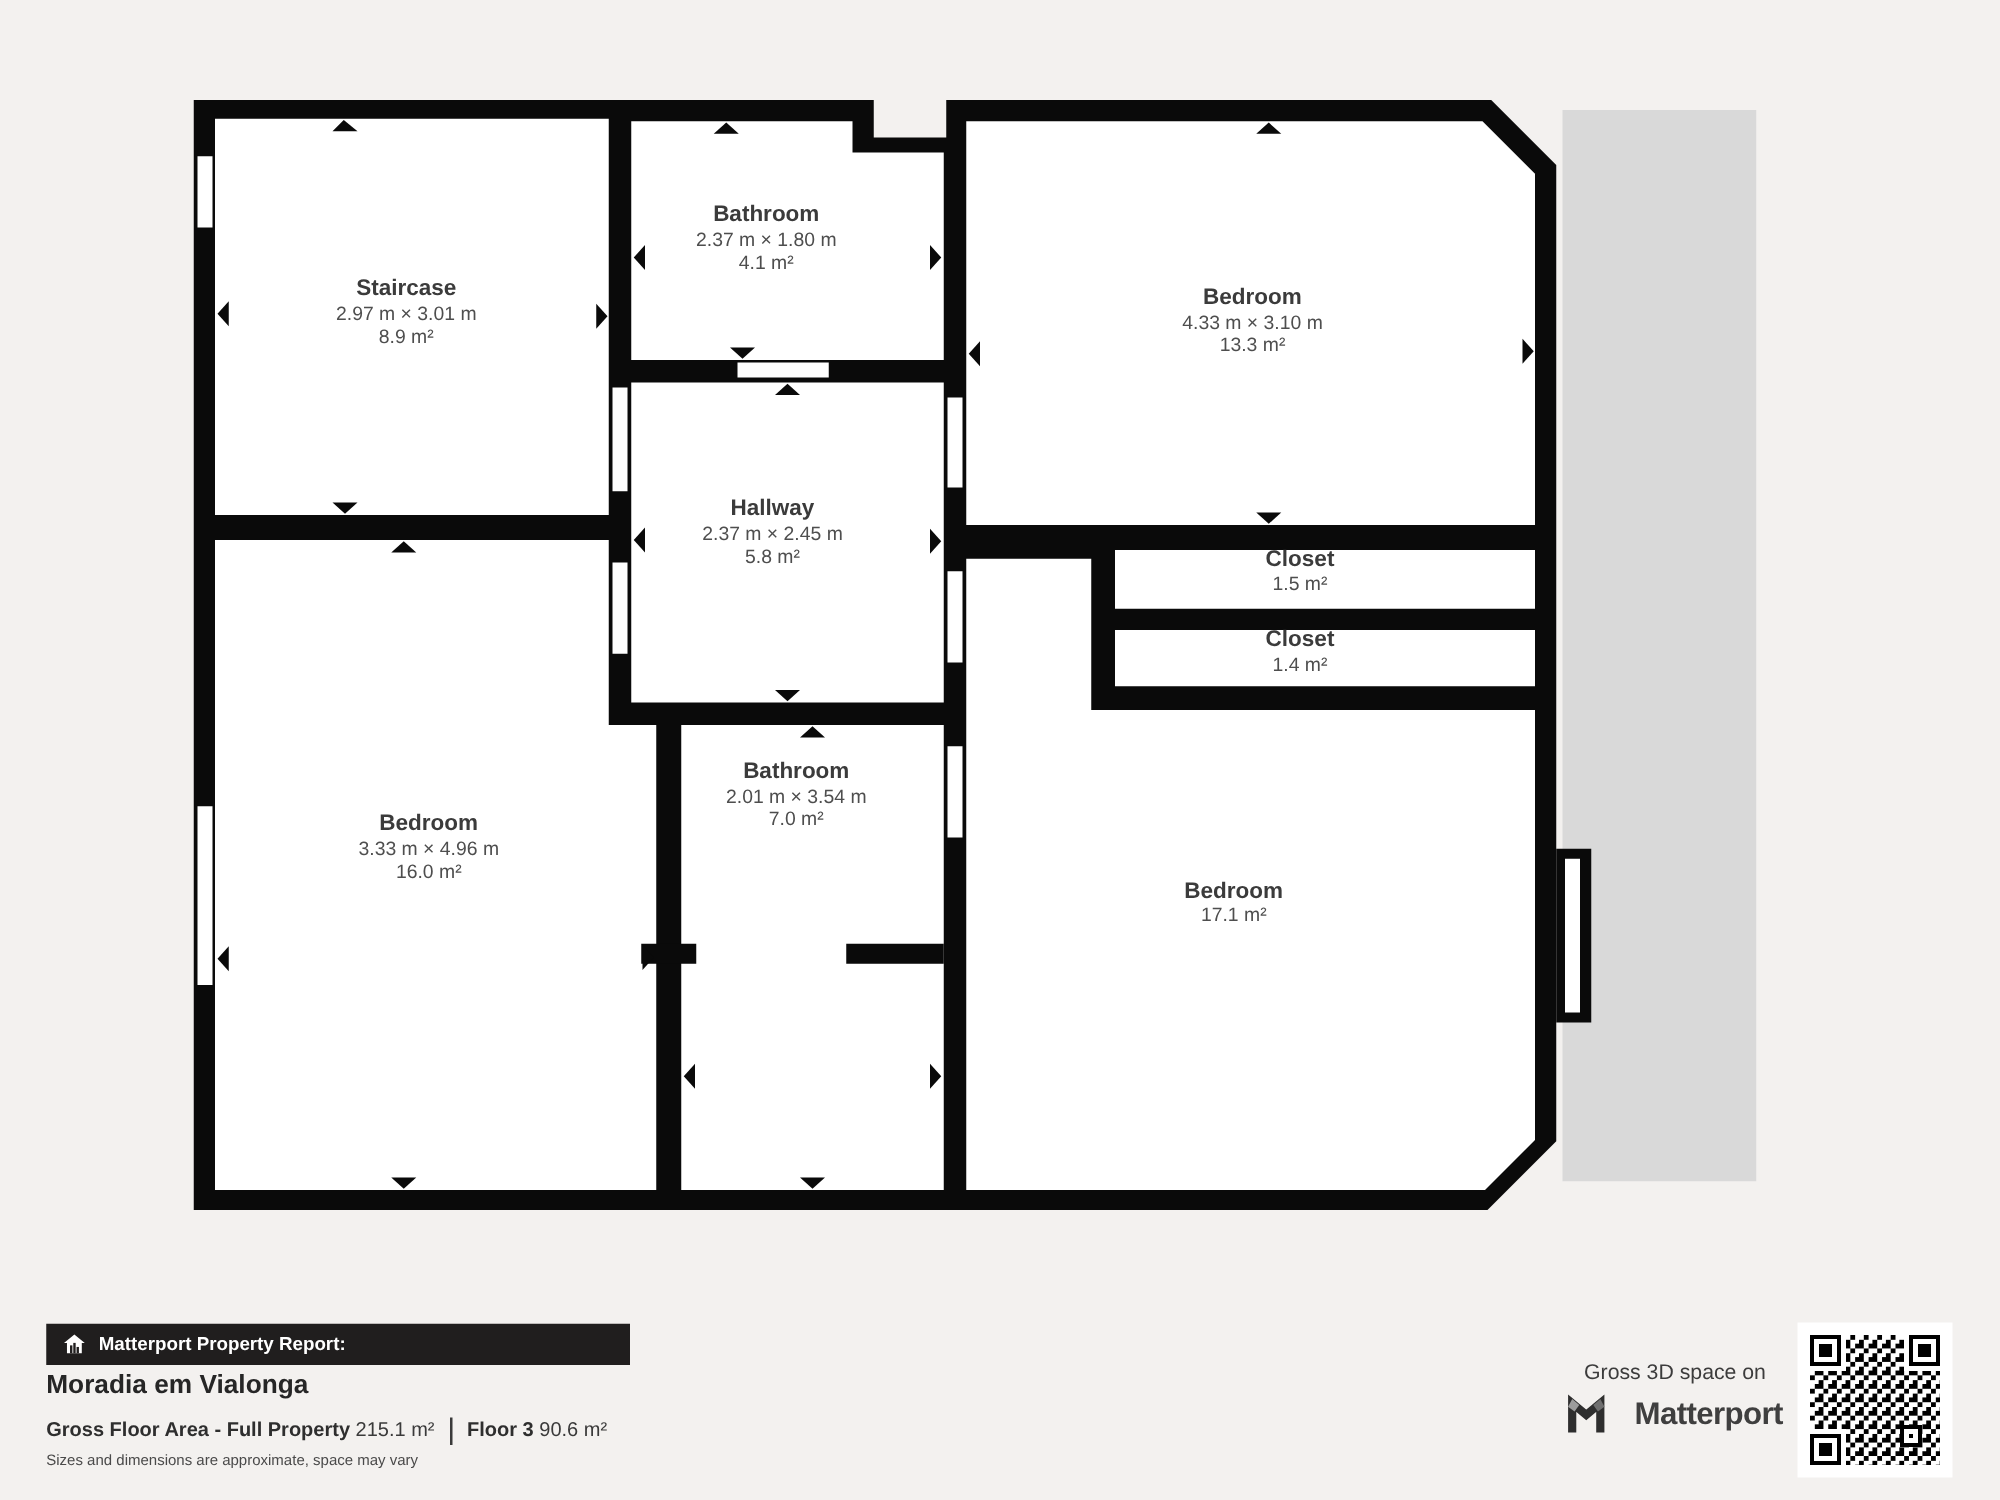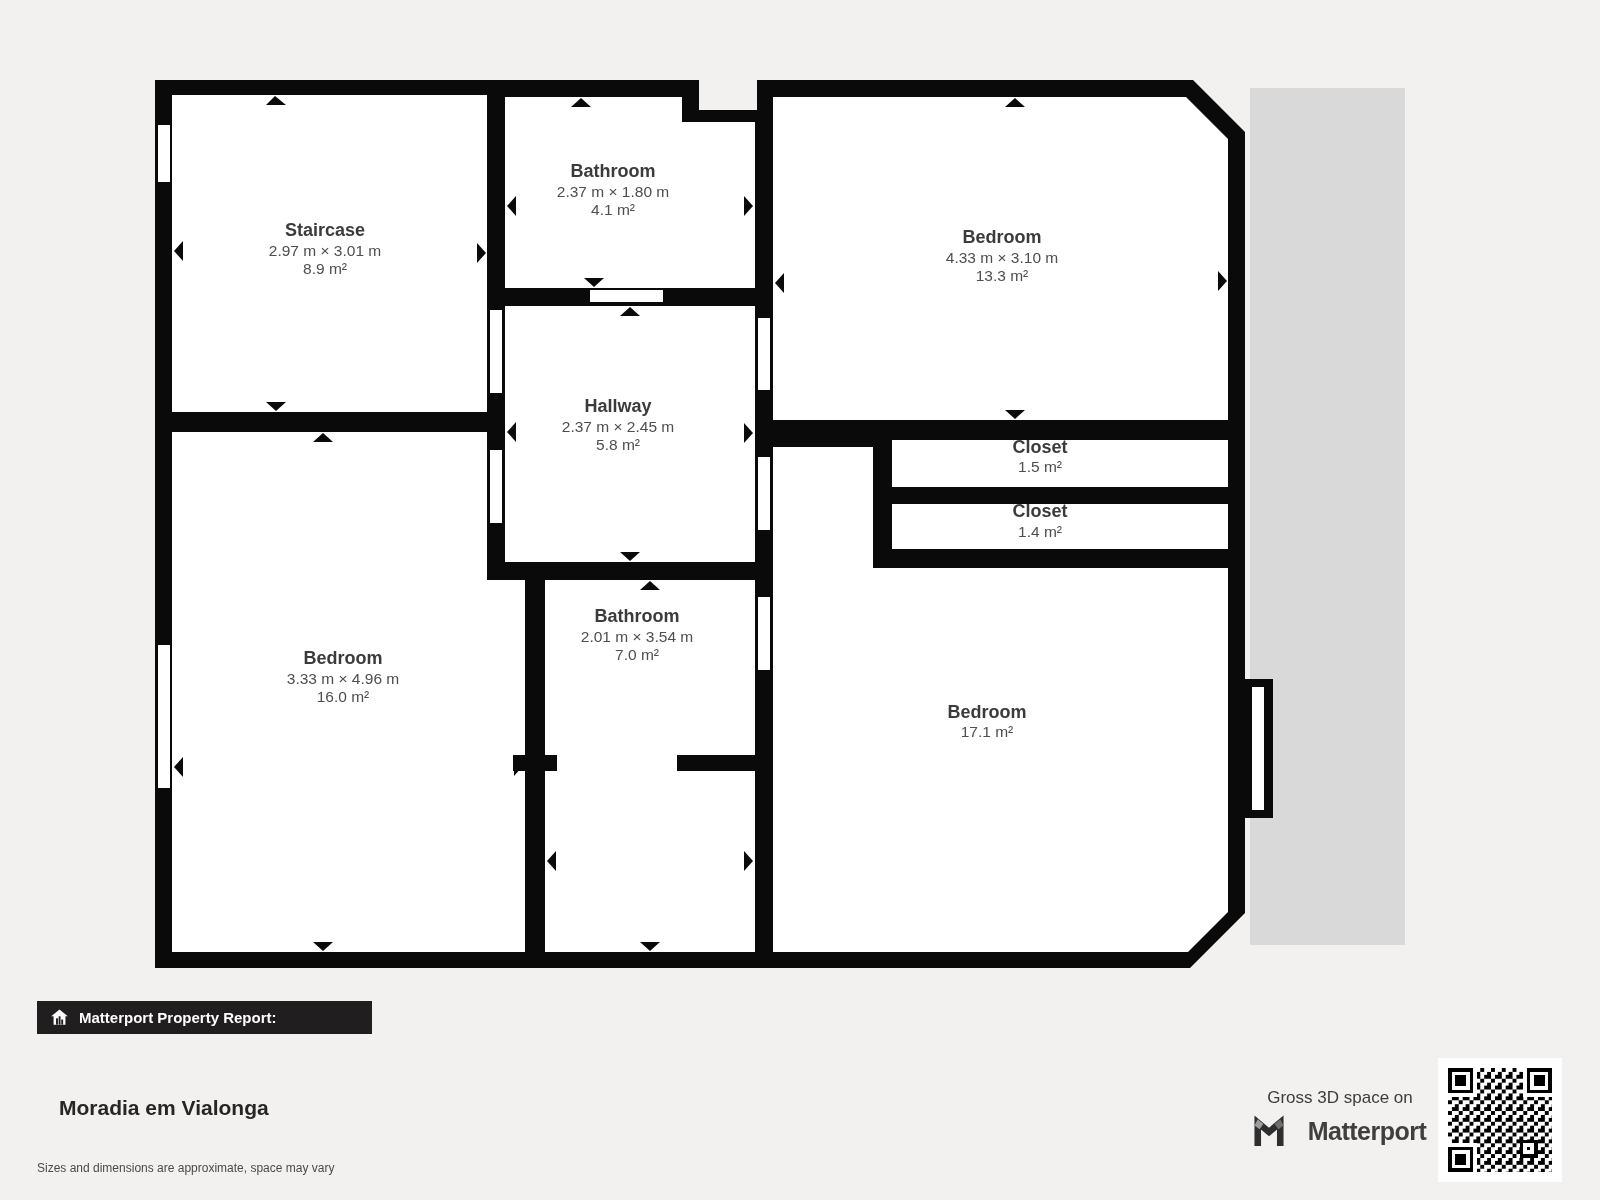--- a/index.html
+++ b/index.html
@@ -2,24 +2,24 @@
 <html><head>
 <meta charset="utf-8">
 <style>
   html,body{margin:0;padding:0;width:1600px;height:1200px;overflow:hidden;
     font-family:"Liberation Sans", sans-serif;background:#f3f1ef;}
   .stage{position:relative;width:1600px;height:1200px;}
   svg text{font-family:"Liberation Sans", sans-serif;}
   .room-name{font-weight:bold;font-size:18px;fill:#3b3b3b;}
   .room-dims{font-size:15.5px;fill:#4e4e4e;}
   .abs{position:absolute;}
-  .banner{left:37px;top:1001px;width:335px;height:33px;background:#201e1e;
+  .banner{left:37px;top:1059px;width:467px;height:33px;background:#201e1e;
     display:flex;align-items:center;gap:10px;padding-left:13px;box-sizing:border-box;}
   .banner-label{color:#ffffff;font-weight:bold;font-size:15px;}
-  .prop-title{left:37px;top:1096px;font-size:21px;font-weight:bold;color:#262626;margin-left:22px;}
+  .prop-title{left:37px;top:1096px;font-size:21px;font-weight:bold;color:#262626;}
   .gfa-line{left:37px;top:1134px;display:flex;align-items:center;gap:12px;
     font-size:16px;color:#3a3a3a;}
   .gfa-line b{color:#2e2e2e;}
   .vdiv{width:2px;height:22px;background:#3a3a3a;}
   .note{left:37px;top:1161px;font-size:12px;color:#4a4a4a;}
   .visit-block{left:1235px;top:1088px;width:210px;text-align:center;}
   .visit-text{font-size:17px;color:#3c3c3c;}
   .brand-row{display:flex;align-items:center;justify-content:center;gap:24px;margin-top:6px;}
   .brand-name{font-size:25px;font-weight:bold;color:#3f3f3f;letter-spacing:-0.5px;}
   .qr-box{left:1438px;top:1058px;width:124px;height:124px;background:#ffffff;
@@ -141,20 +141,31 @@
       <path d="M12 2 L1.5 10.5 H4.5 V21 H19.5 V10.5 H22.5 Z" fill="#ffffff"></path>
       <rect x="7.6" y="13" width="2.4" height="8" fill="#201e1e"></rect>
       <rect x="10.9" y="10.5" width="2.4" height="10.5" fill="#201e1e"></rect>
       <rect x="14.2" y="14.6" width="2.4" height="6.4" fill="#201e1e"></rect>
     </svg>
     <span class="banner-label">Matterport Property Report:</span>
   </div>
 
   <div class="abs prop-title">Moradia em Vialonga</div>
 
+  <div class="abs gfa-line">
+    <span>
+      <b>Gross Floor Area - Full Property</b>
+      <span>215.1 m²</span>
+    </span>
+    <span class="vdiv"></span>
+    <span>
+      <b>Floor 3</b>
+      <span>90.6 m²</span>
+    </span>
+  </div>
 
   <div class="abs note">Sizes and dimensions are approximate, space may vary</div>
 
   <div class="abs visit-block">
     <div class="visit-text">Gross 3D space on</div>
     <div class="brand-row">
       <svg width="30" height="34" viewBox="0 0 32 36">
         <path d="M4 34 L4 9 L16 19 L28 9 L28 34" fill="none" stroke="#2e2e2e" stroke-width="7"></path>
         <path d="M0.5 12 L4 5.5 L10 10.5 L6 16 Z" fill="#9c9c9c"></path>
         <path d="M31.5 12 L28 5.5 L22 10.5 L26 16 Z" fill="#6f6f6f"></path>

